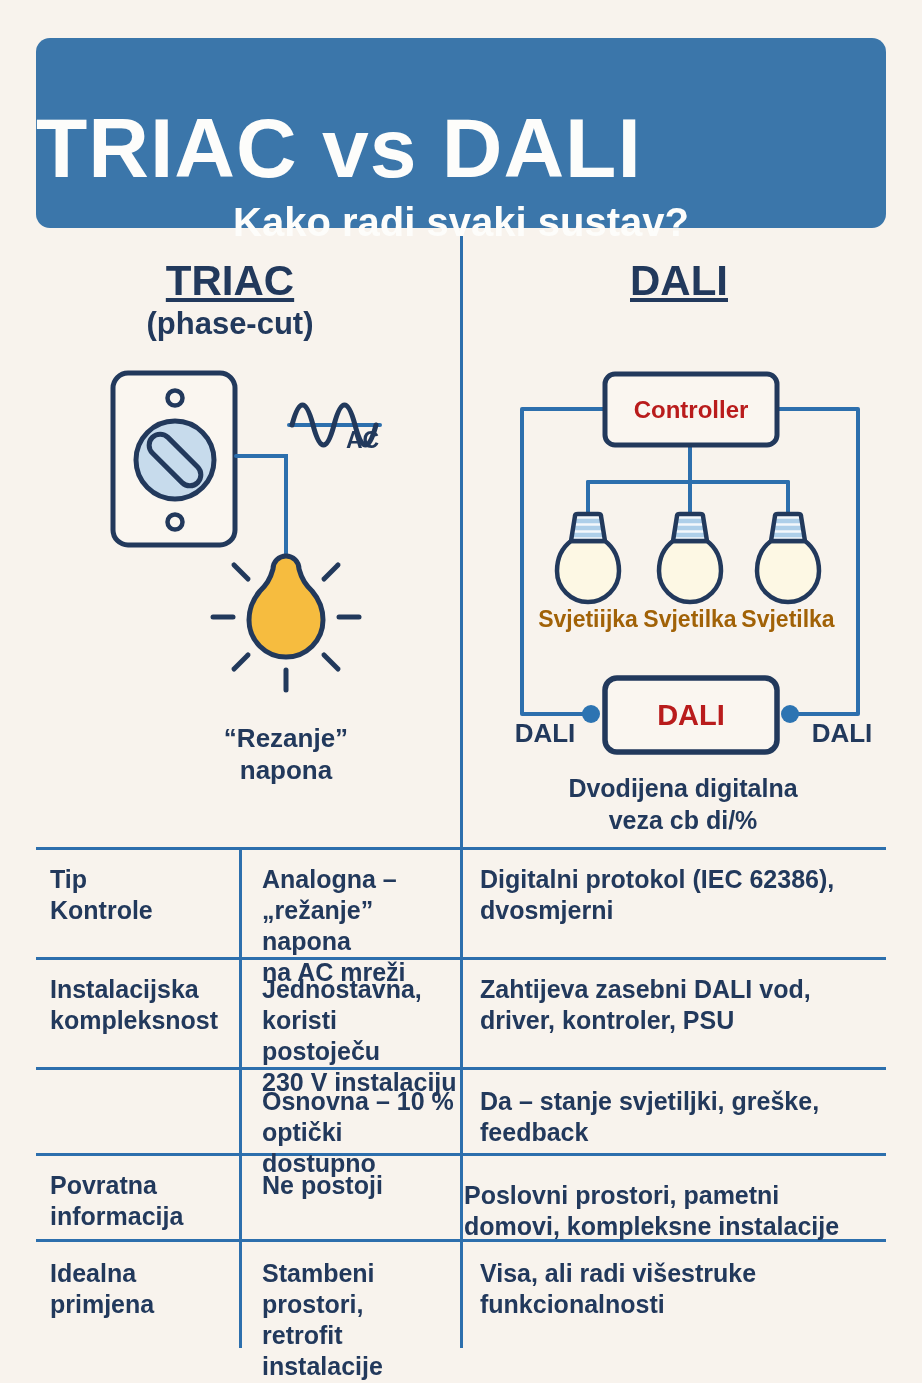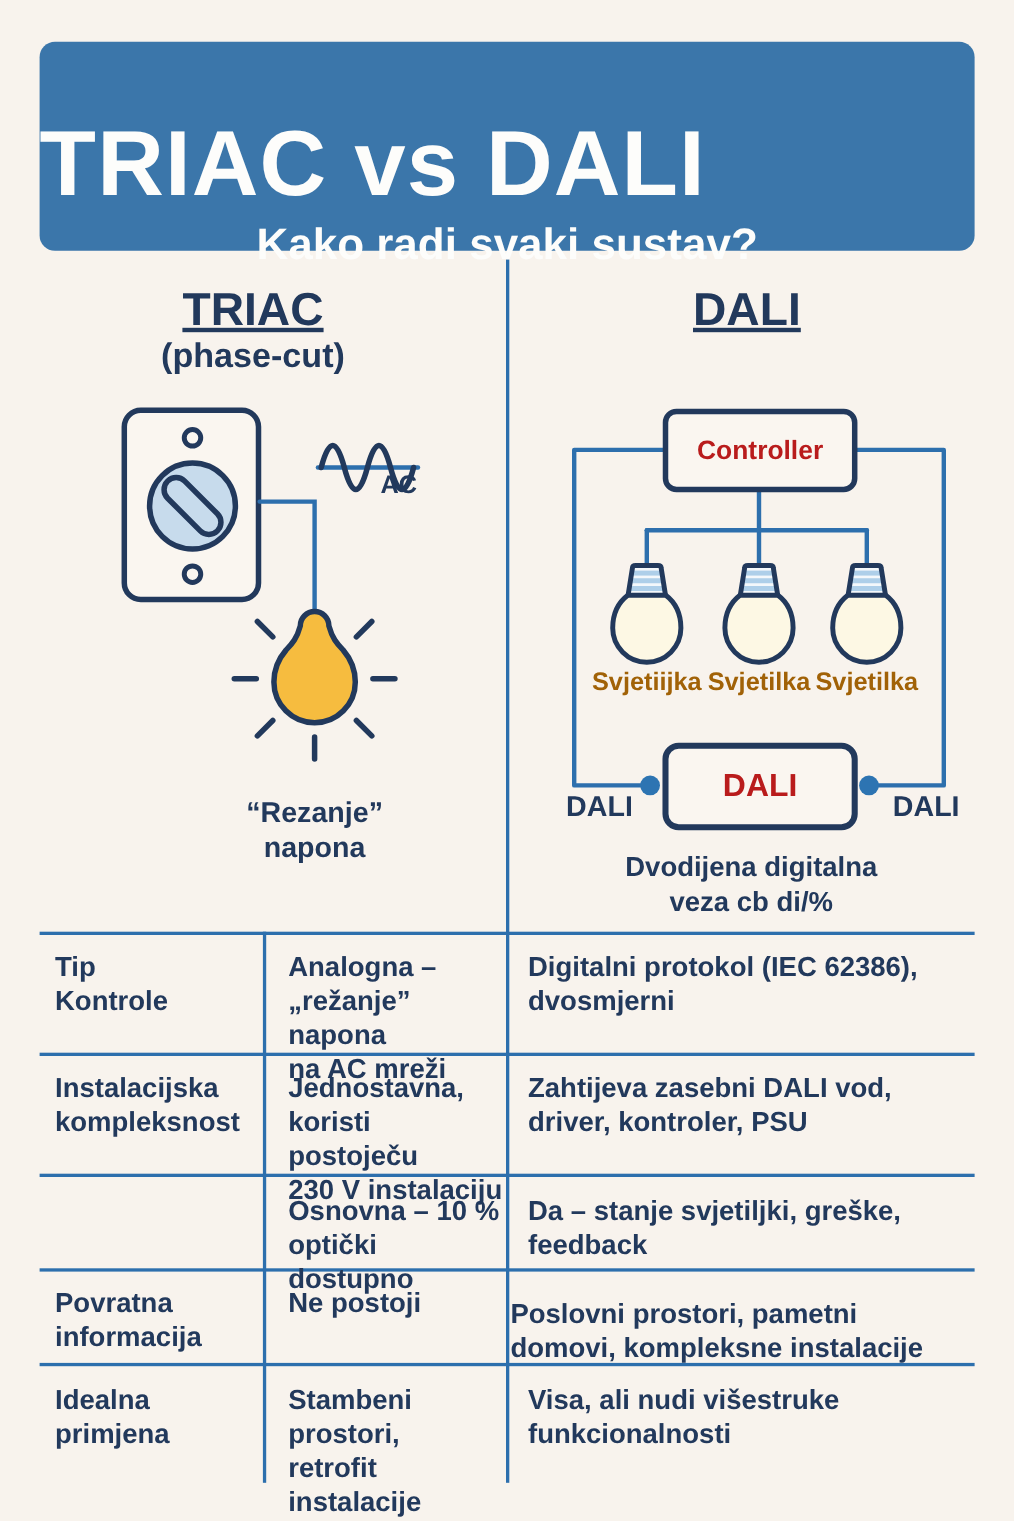--- a/index.html
+++ b/index.html
@@ -191,16 +191,16 @@
 informacija</div>
   <div class="cell val" style="left:262px; top:1170px; width:200px;">Ne postoji</div>
   <div class="cell val" style="left:464px; top:1170px; width:400px;margin-top:10px;">Poslovni prostori, pametni
 domovi, kompleksne instalacije</div>
 
   <div class="cell lbl" style="left:50px;  top:1258px; width:185px;">Idealna
 primjena</div>
   <div class="cell val" style="left:262px; top:1258px; width:200px;">Stambeni
 prostori,
 retrofit instalacije</div>
-  <div class="cell val" style="left:480px; top:1258px; width:400px;">Visa, ali nudi višestruke
+  <div class="cell val" style="left:480px; top:1258px; width:400px;">Visa, ali radi višestruke
 funkcionalnosti</div>
 
 </div>
 
 </body></html>

